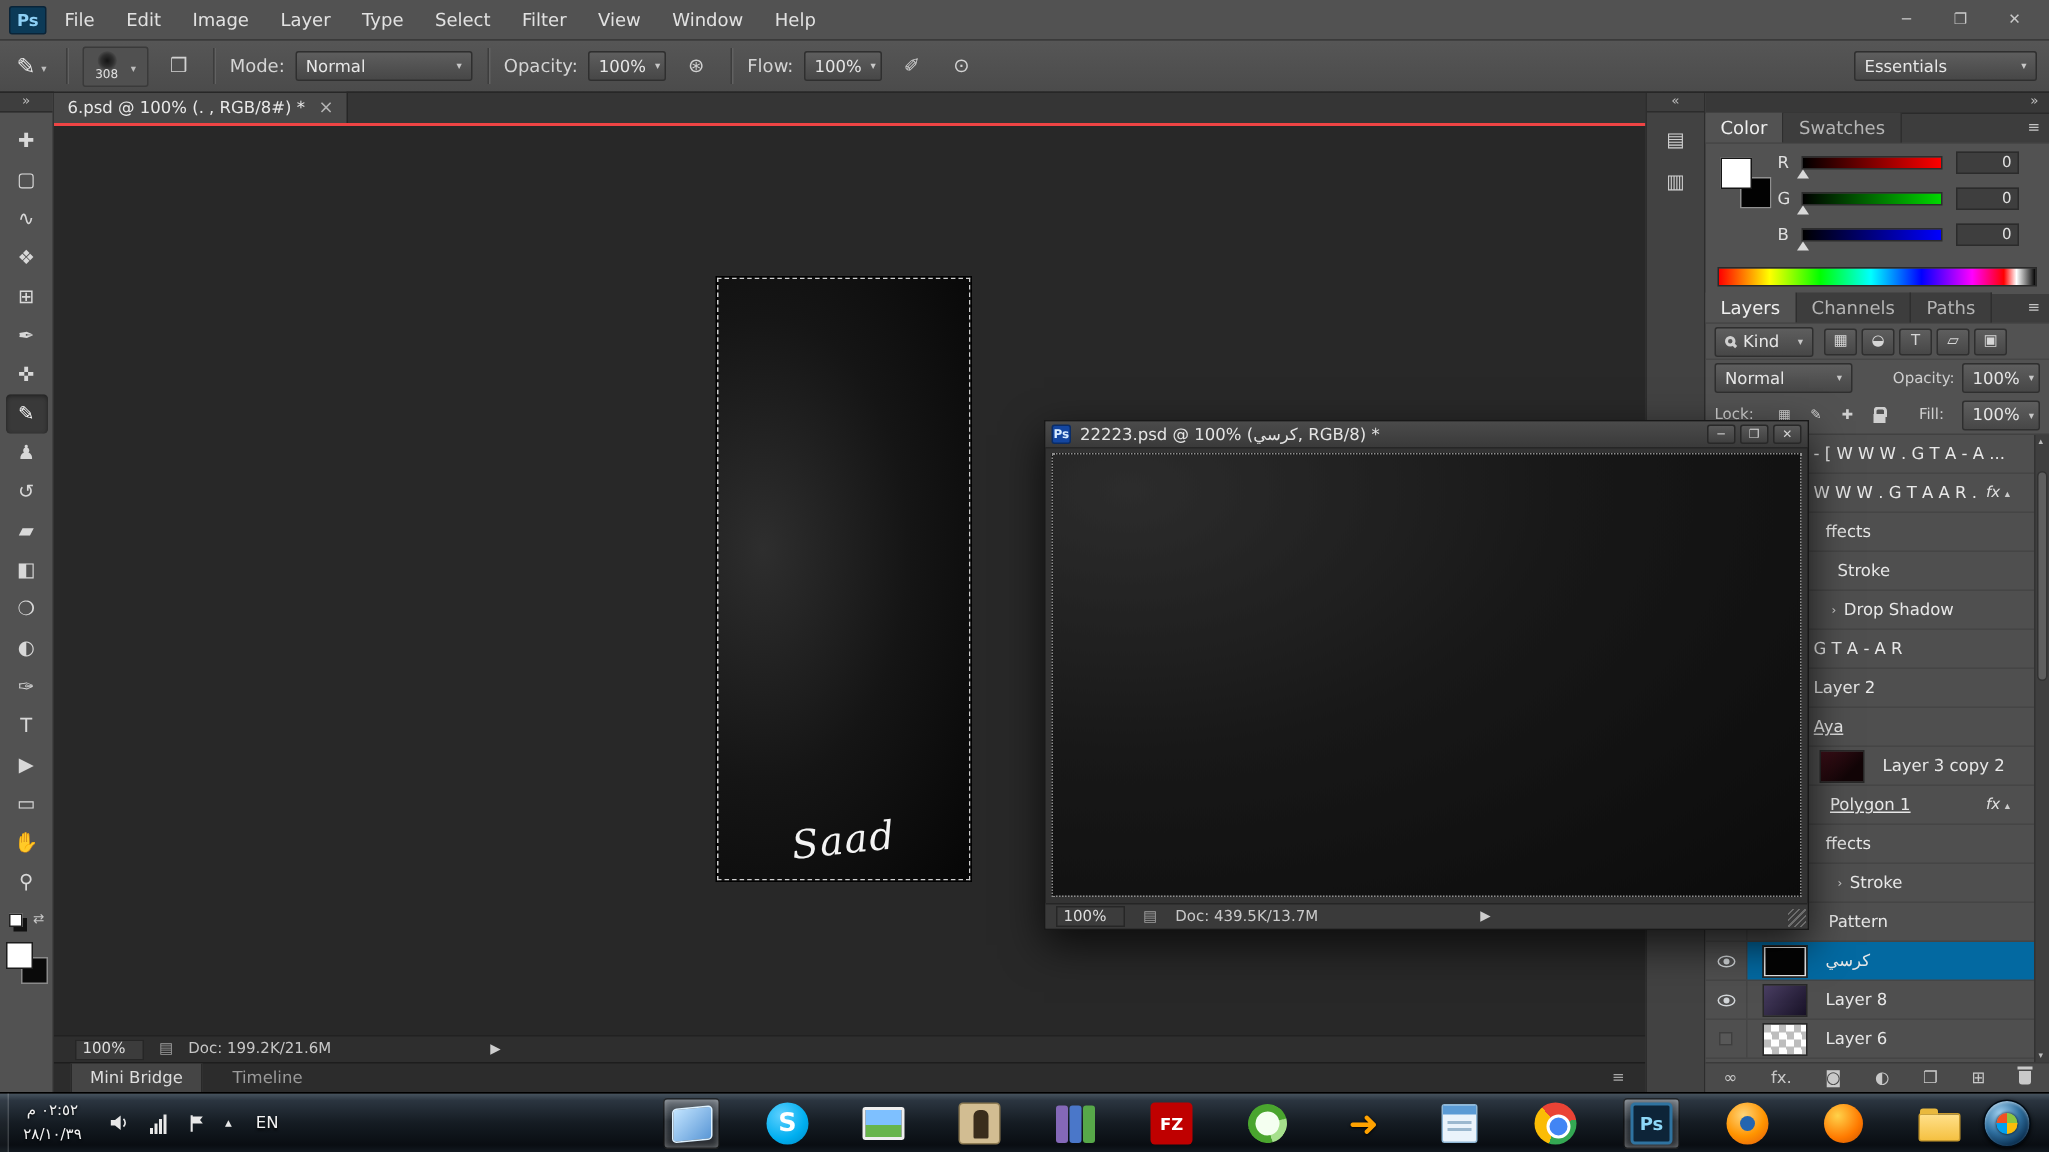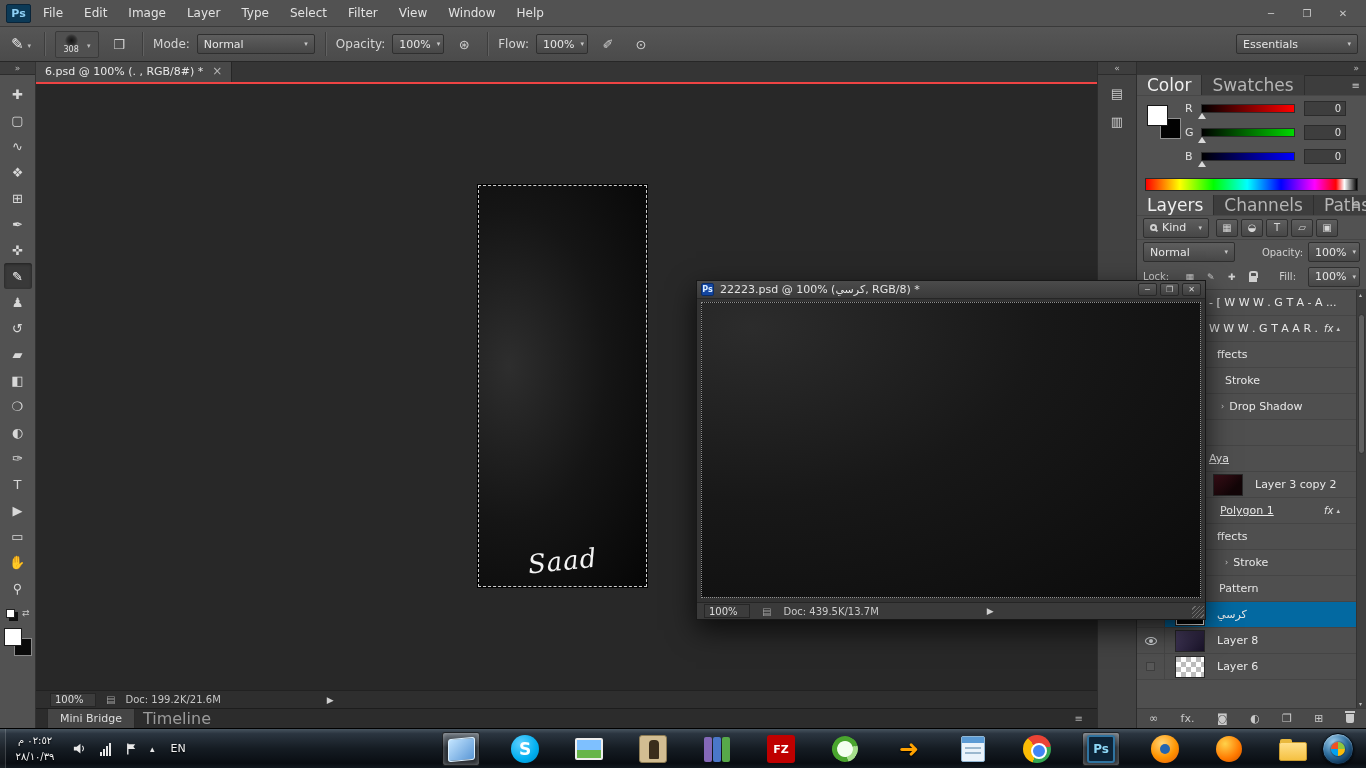--- a/index.html
+++ b/index.html
@@ -48,31 +48,31 @@
 #canvasarea{position:absolute;left:36px;top:84px;width:1061px;height:606px;background:#282828;z-index:3}
 #maindoc{position:absolute;left:442px;top:101px;width:169px;height:402px;background:radial-gradient(ellipse at 18% 45%,#2e2e2e 0%,#151515 50%,#060606 100%);border:1px dashed #cfcfcf;outline:1px solid #000}
 .signature{position:absolute;bottom:10px;left:0;right:0;text-align:center;color:#f4f4f4;font-family:"DejaVu Serif","Liberation Serif",serif;font-style:italic;font-size:26px;letter-spacing:1px;transform:rotate(-6deg)}
 #statusbar{position:absolute;left:36px;top:690px;width:1061px;height:18px;background:#2e2e2e;border-top:1px solid #212121;display:flex;align-items:center;gap:10px;padding-left:14px;font-size:10px;color:#c6c6c6;z-index:4}
 .zoom-box{width:46px;height:14px;background:#3c3c3c;border:1px solid #262626;display:flex;align-items:center;padding-left:4px;font-size:10px;color:#ddd}
 .sb-ic{color:#9f9f9f;font-size:10px}
 .sb-doc{font-size:10px}
 .sb-arrow{color:#cfcfcf;font-size:9px;margin-left:96px}
 #bottombar{position:absolute;left:36px;top:708px;width:1061px;height:20px;background:#2c2c2c;border-top:1px solid #1d1d1d;display:flex;align-items:center;z-index:4}
 .bb-tab{height:19px;display:flex;align-items:center;padding:0 12px;background:#454545;border-right:1px solid #292929;border-left:1px solid #292929;font-size:11px;color:#dedede;margin-left:11px}
-.bb-tab2{color:#9b9b9b;padding:0 8px;font-size:16px}
+.bb-tab2{color:#9b9b9b;padding:0 20px;font-size:11px}
 .bb-menu{margin-left:auto;margin-right:14px;color:#a8a8a8;font-size:10px}
 
 #icondock{position:absolute;left:1097px;top:62px;width:40px;height:666px;background:#424242;border-left:1px solid #2d2d2d;border-right:1px solid #2d2d2d;z-index:5}
 #dock-icons{display:flex;flex-direction:column;align-items:center;padding-top:6px;gap:4px}
 .dock-ic{width:30px;height:24px;display:flex;align-items:center;justify-content:center;color:#cfcfcf;font-size:13px;border-radius:3px}
 
 #rightpanels{position:absolute;left:1137px;top:62px;width:229px;height:666px;background:#525252;z-index:5}
 .rp-head{height:14px;background:#383838;border-bottom:1px solid #2a2a2a;display:flex;justify-content:flex-end;align-items:center;padding-right:7px;color:#c0c0c0;font-size:9px;line-height:1}
 .tabs-row{height:20px;background:#3d3d3d;display:flex;align-items:flex-end;position:relative;border-bottom:1px solid #474747}
-.ptab{height:20px;padding:0 10px;display:flex;align-items:center;font-size:17px;color:#b5b5b5;background:#3d3d3d;border-right:1px solid #2e2e2e}
+.ptab{height:20px;padding:0 10px;display:flex;align-items:center;font-size:12px;color:#b5b5b5;background:#3d3d3d;border-right:1px solid #2e2e2e}
 .ptab.active{background:#525252;color:#efefef}
 .panel-menu{position:absolute;right:6px;top:4px;color:#c5c5c5;font-size:10px}
 .color-body{position:relative;height:100px}
 .cp-swatch{position:absolute;left:10px;top:9px;width:34px;height:34px}
 .cp-fg{position:absolute;top:0;left:0;width:21px;height:21px;background:#fff;border:1px solid #151515;z-index:2}
 .cp-bg{position:absolute;bottom:0;right:0;width:21px;height:21px;background:#020202;border:1px solid #909090}
 #sliders{position:absolute;left:48px;top:5px;right:6px;display:flex;flex-direction:column;gap:10px}
 .sl-row{display:flex;align-items:center;height:14px}
 .sl-label{width:10px;color:#e0e0e0;font-size:11px}
 .sl-track{width:94px;height:9px;margin-left:6px;border:1px solid #2d2d2d;position:relative}
@@ -486,20 +486,29 @@
         </div>
         <div class="layer-row">
           <div class="eye-cell"></div>
           <div class="row-body" style="padding-left: 56px;">
             <span class="pre">›</span>
             <span class="layer-name">Drop Shadow</span>
           </div>
         </div>
         <div class="layer-row">
           <div class="eye-cell"></div>
+          <div class="row-body" style="padding-left: 44px;">
+            <span class="layer-name">G T A - A R</span>
+          </div>
+        </div>
+        <div class="layer-row">
+          <div class="eye-cell"></div>
+          <div class="row-body" style="padding-left: 44px;">
+            <span class="layer-name">Layer 2</span>
+          </div>
         </div>
         <div class="layer-row">
           <div class="eye-cell"></div>
           <div class="row-body" style="padding-left: 44px; text-decoration: underline;">
             <span class="layer-name">Aya</span>
           </div>
         </div>
         <div class="layer-row">
           <div class="eye-cell"></div>
           <div class="row-body" style="padding-left: 48px;">

